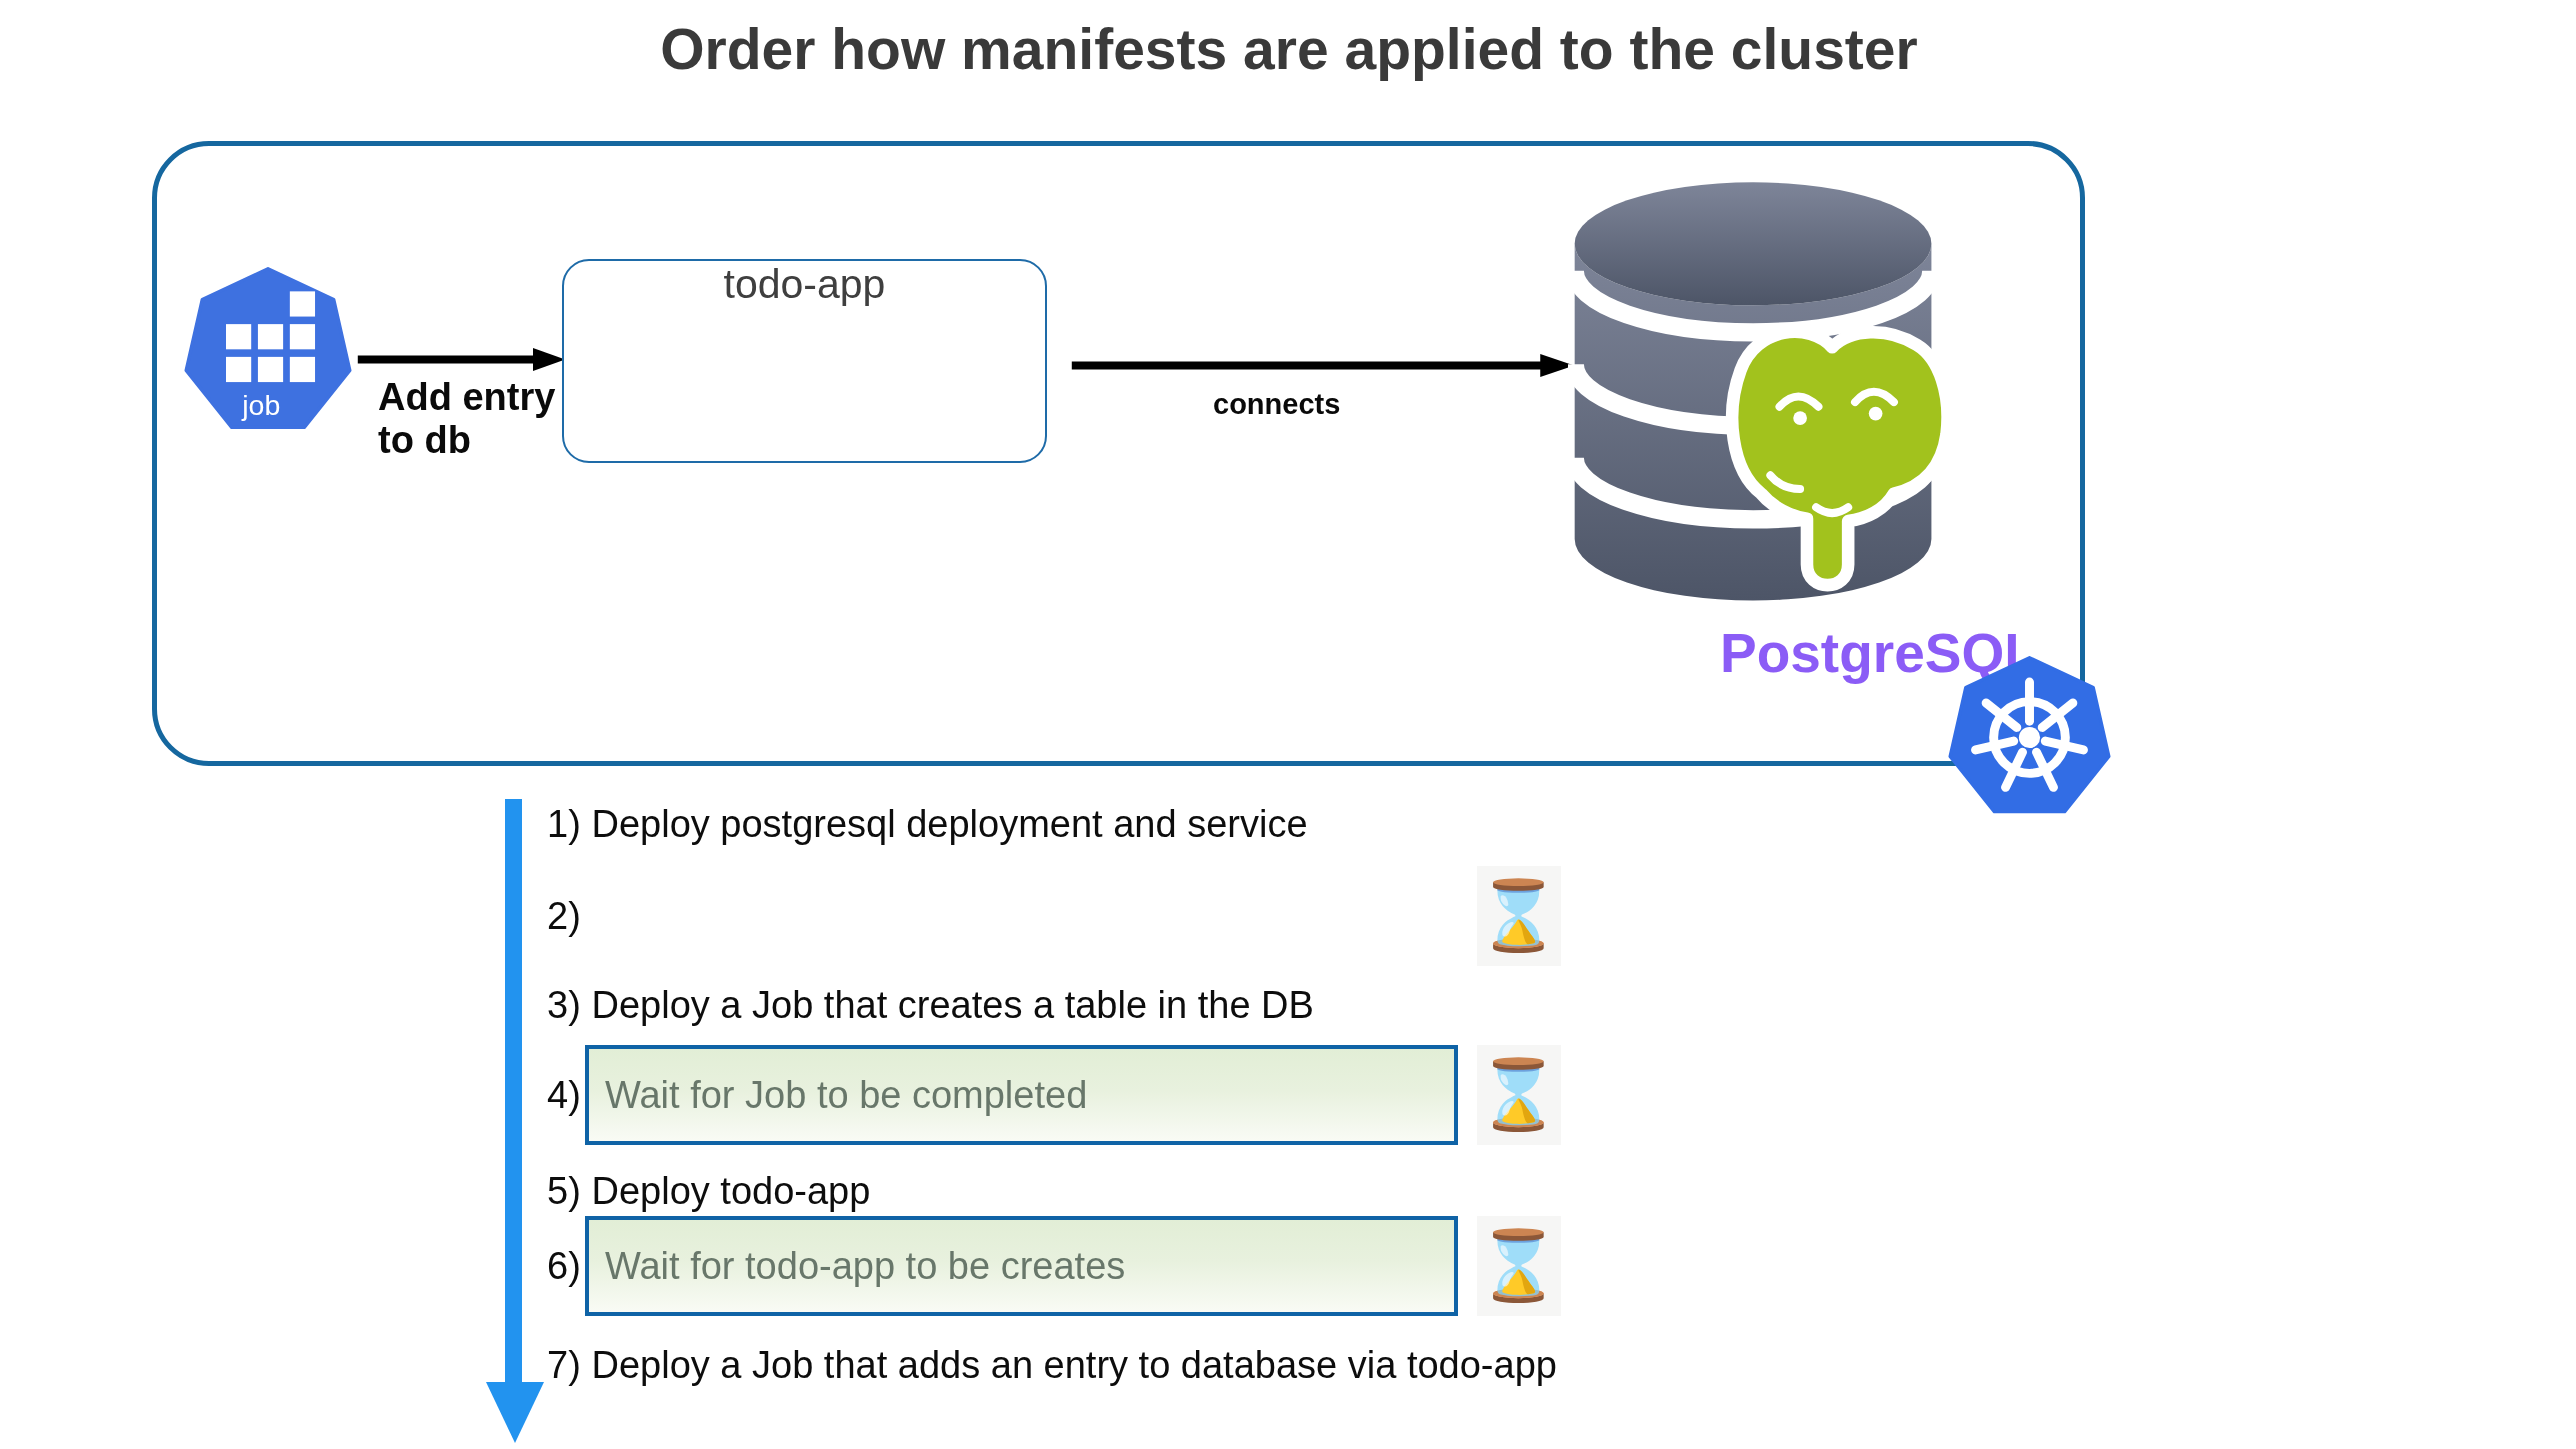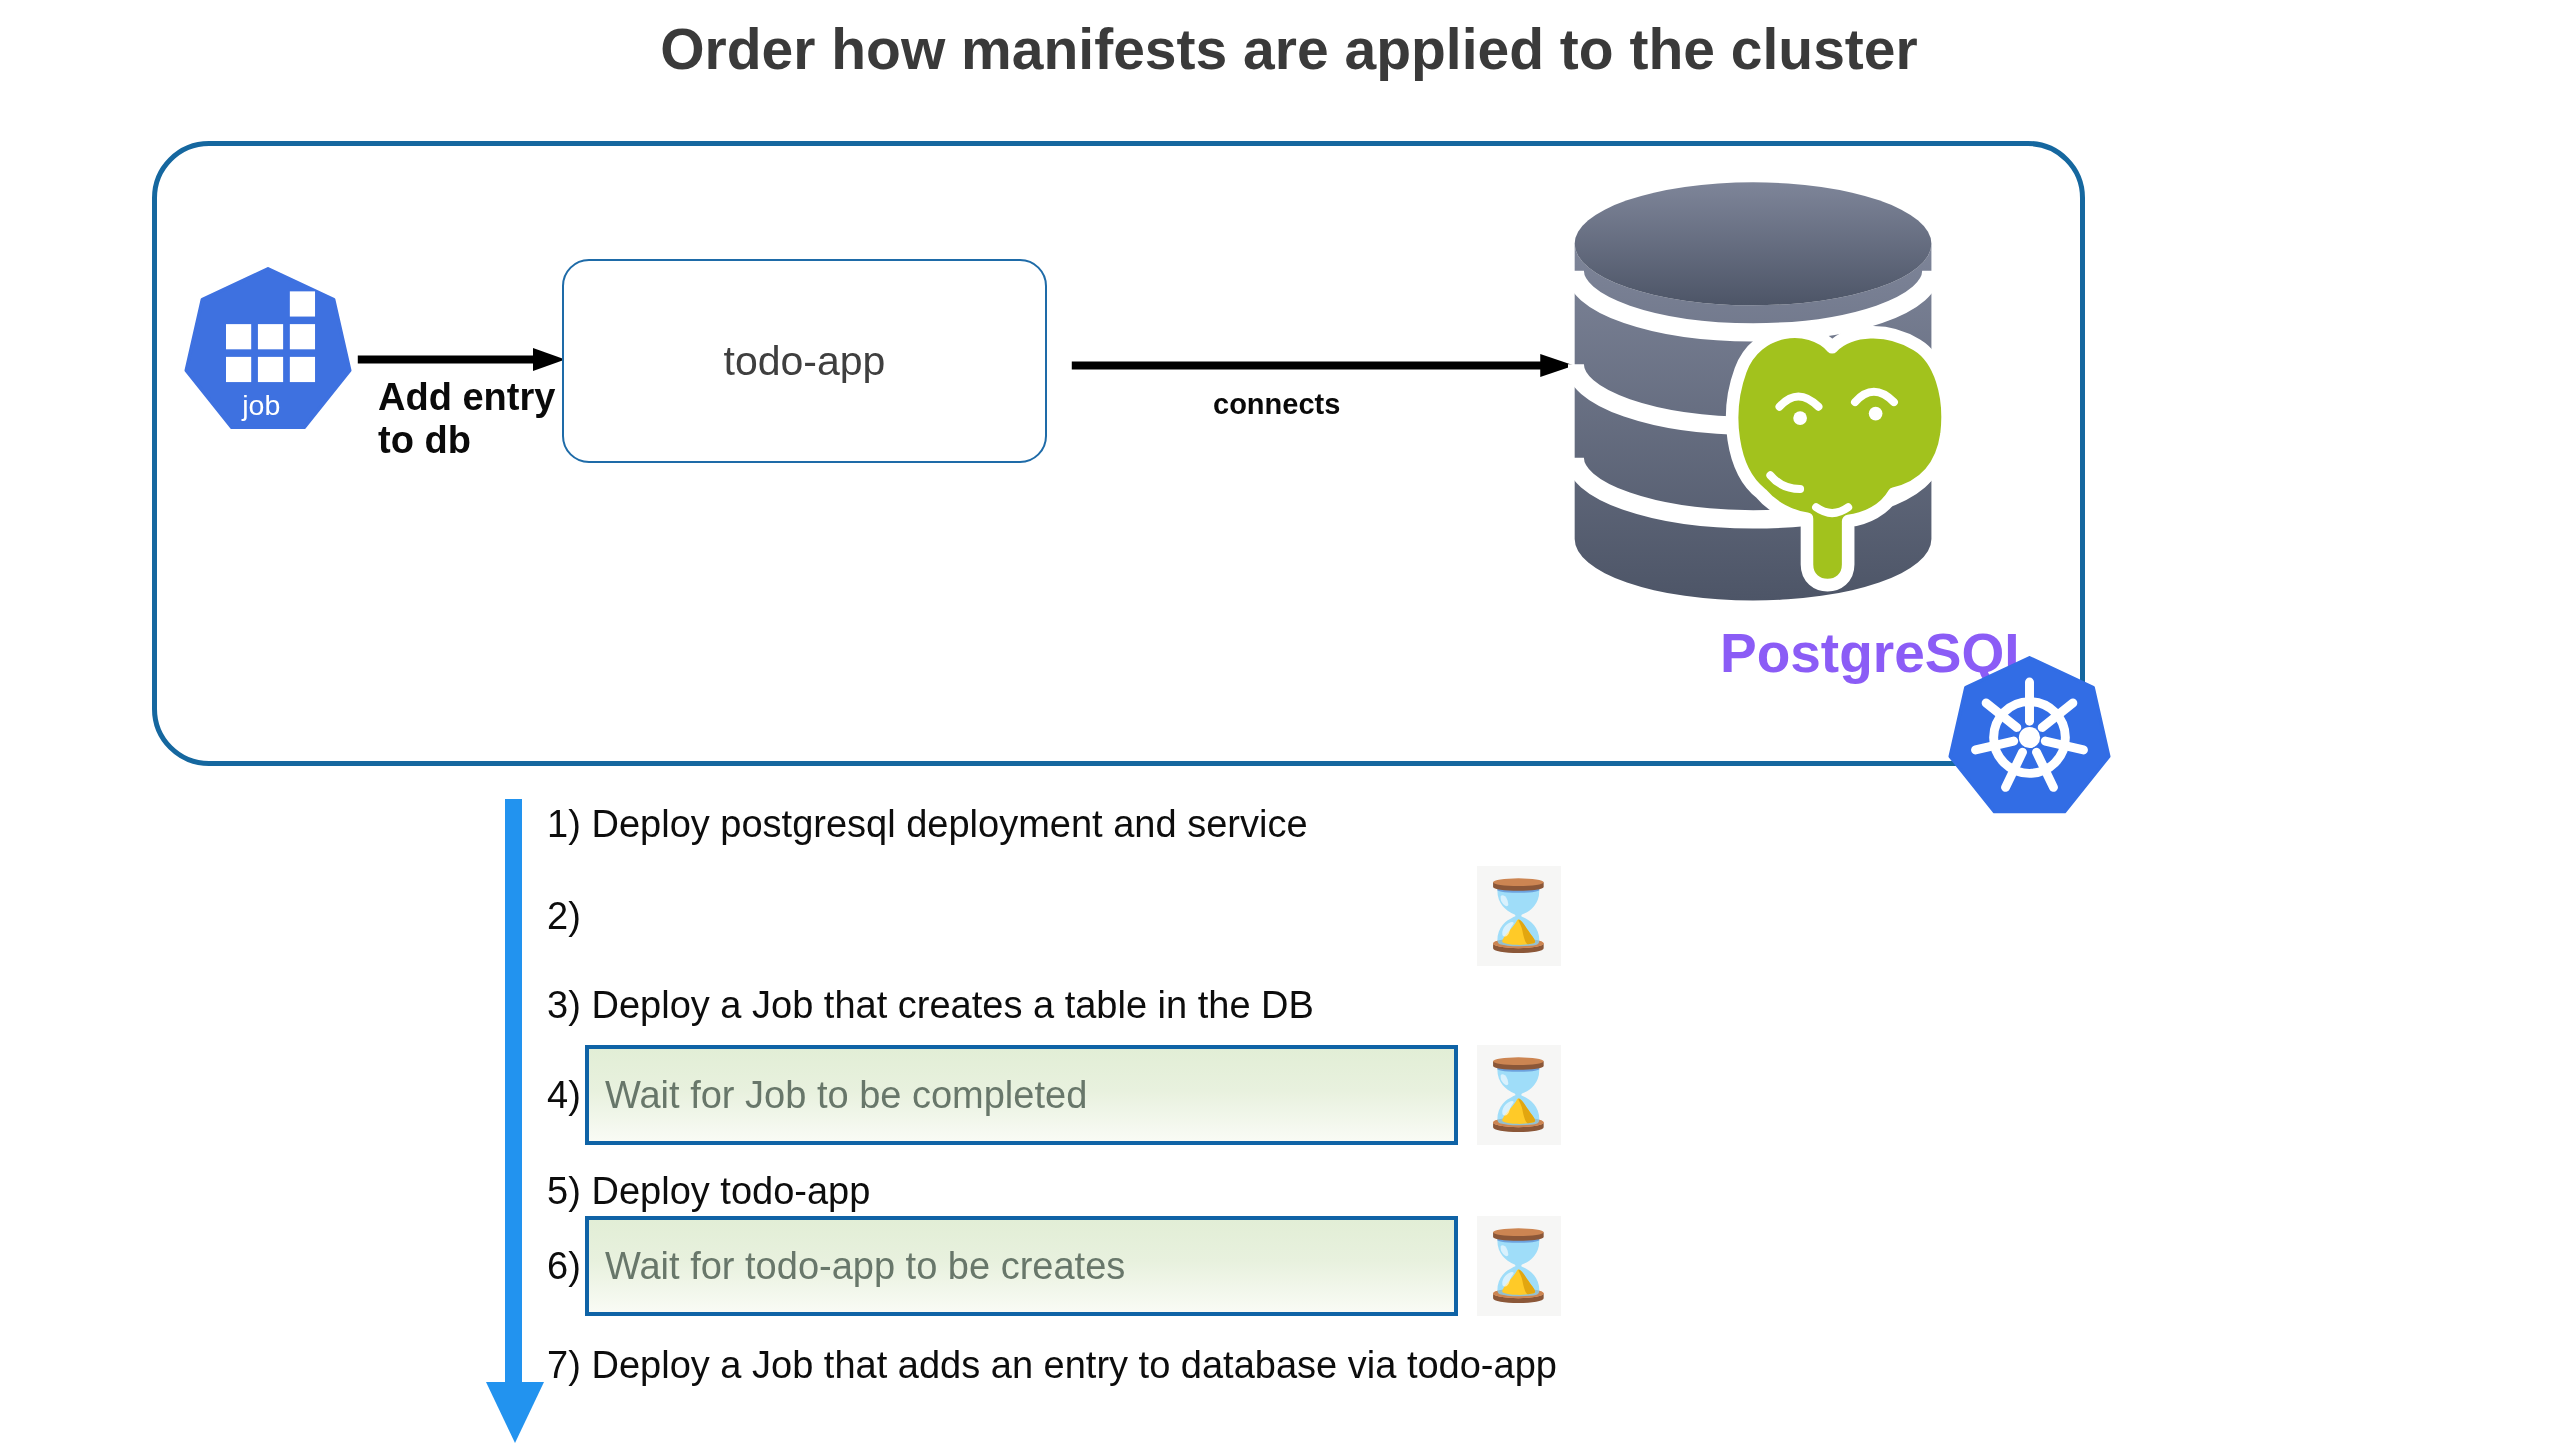--- a/index.html
+++ b/index.html
@@ -21,21 +21,21 @@
   .arrow1{position:absolute;left:356px;top:345px;}
   .arrow2{position:absolute;left:1070px;top:351px;}
 
   .edge-label-1{position:absolute;left:358px;top:376px;font-size:38px;font-weight:800;
                 color:#0a0a0a;line-height:1.14;margin-left:20px;}
   .edge-label-2{position:absolute;left:1213px;top:388px;font-size:29px;font-weight:800;color:#0a0a0a;}
 
   
   .todo-box{position:absolute;left:562px;top:259px;width:481px;height:200px;
             border:2.7px solid #1e6ba8;border-radius:27px;background:#ffffff;
-            display:flex;align-items:center;justify-content:center;}
+            display:flex;justify-content:center;}
   .todo-box span{font-size:41px;color:#3f3f3f;}
 
   
   .pg-icon{position:absolute;left:1568px;top:170px;width:407px;height:449px;}
   .pg-label{position:absolute;left:1720px;top:621px;font-size:55px;font-weight:700;color:#8b5cf6;}
 
   
   .k8s-icon{position:absolute;left:1948px;top:656px;width:163px;height:163px;z-index:3;}
 
   

